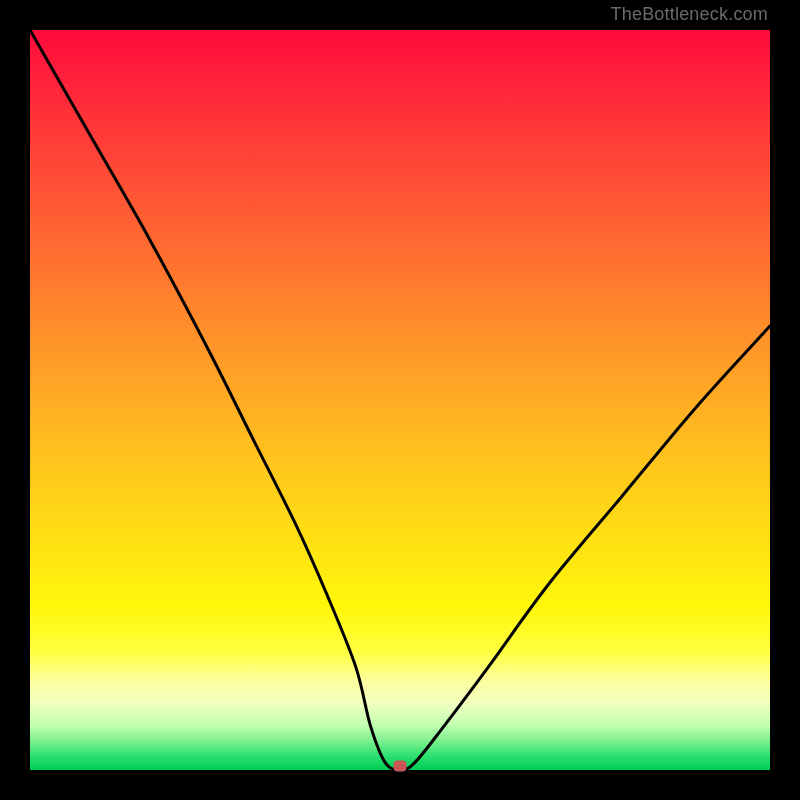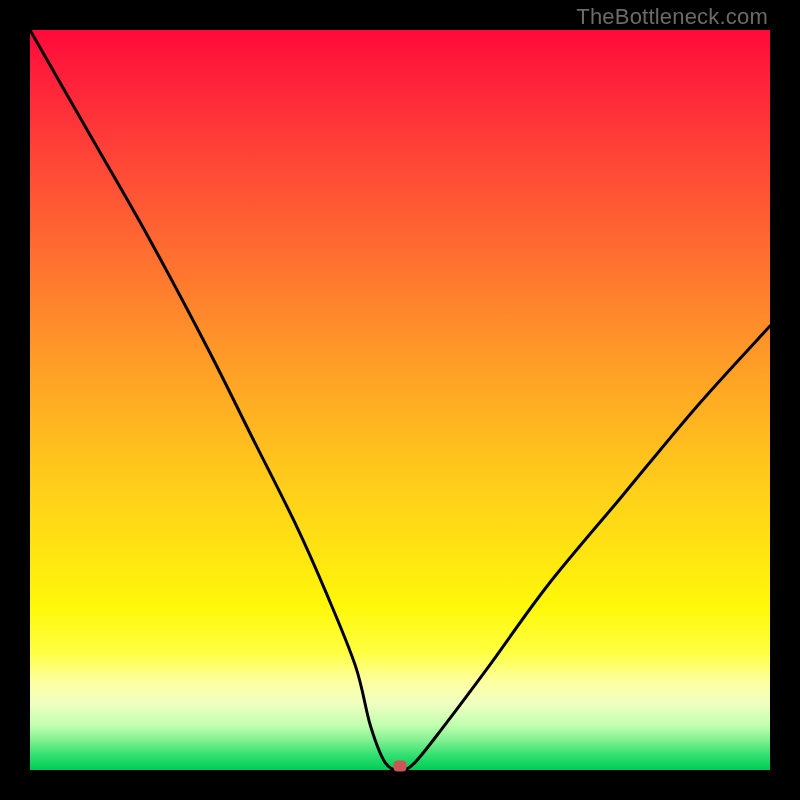--- a/index.html
+++ b/index.html
@@ -50,21 +50,21 @@
     left: 0;
     top: 0;
     width: 740px;
     height: 740px;
   }
   .watermark {
     position: absolute;
     top: 4px;
     right: 32px;
     color: #6a6a6a;
-    font-size: 22px;
+    font-size: 18px;
     font-weight: 500;
     letter-spacing: 0.2px;
   }
   .marker {
     position: absolute;
     width: 13px;
     height: 11px;
     background: #cc5555;
     border-radius: 4px;
     transform: translate(-50%, -50%);

